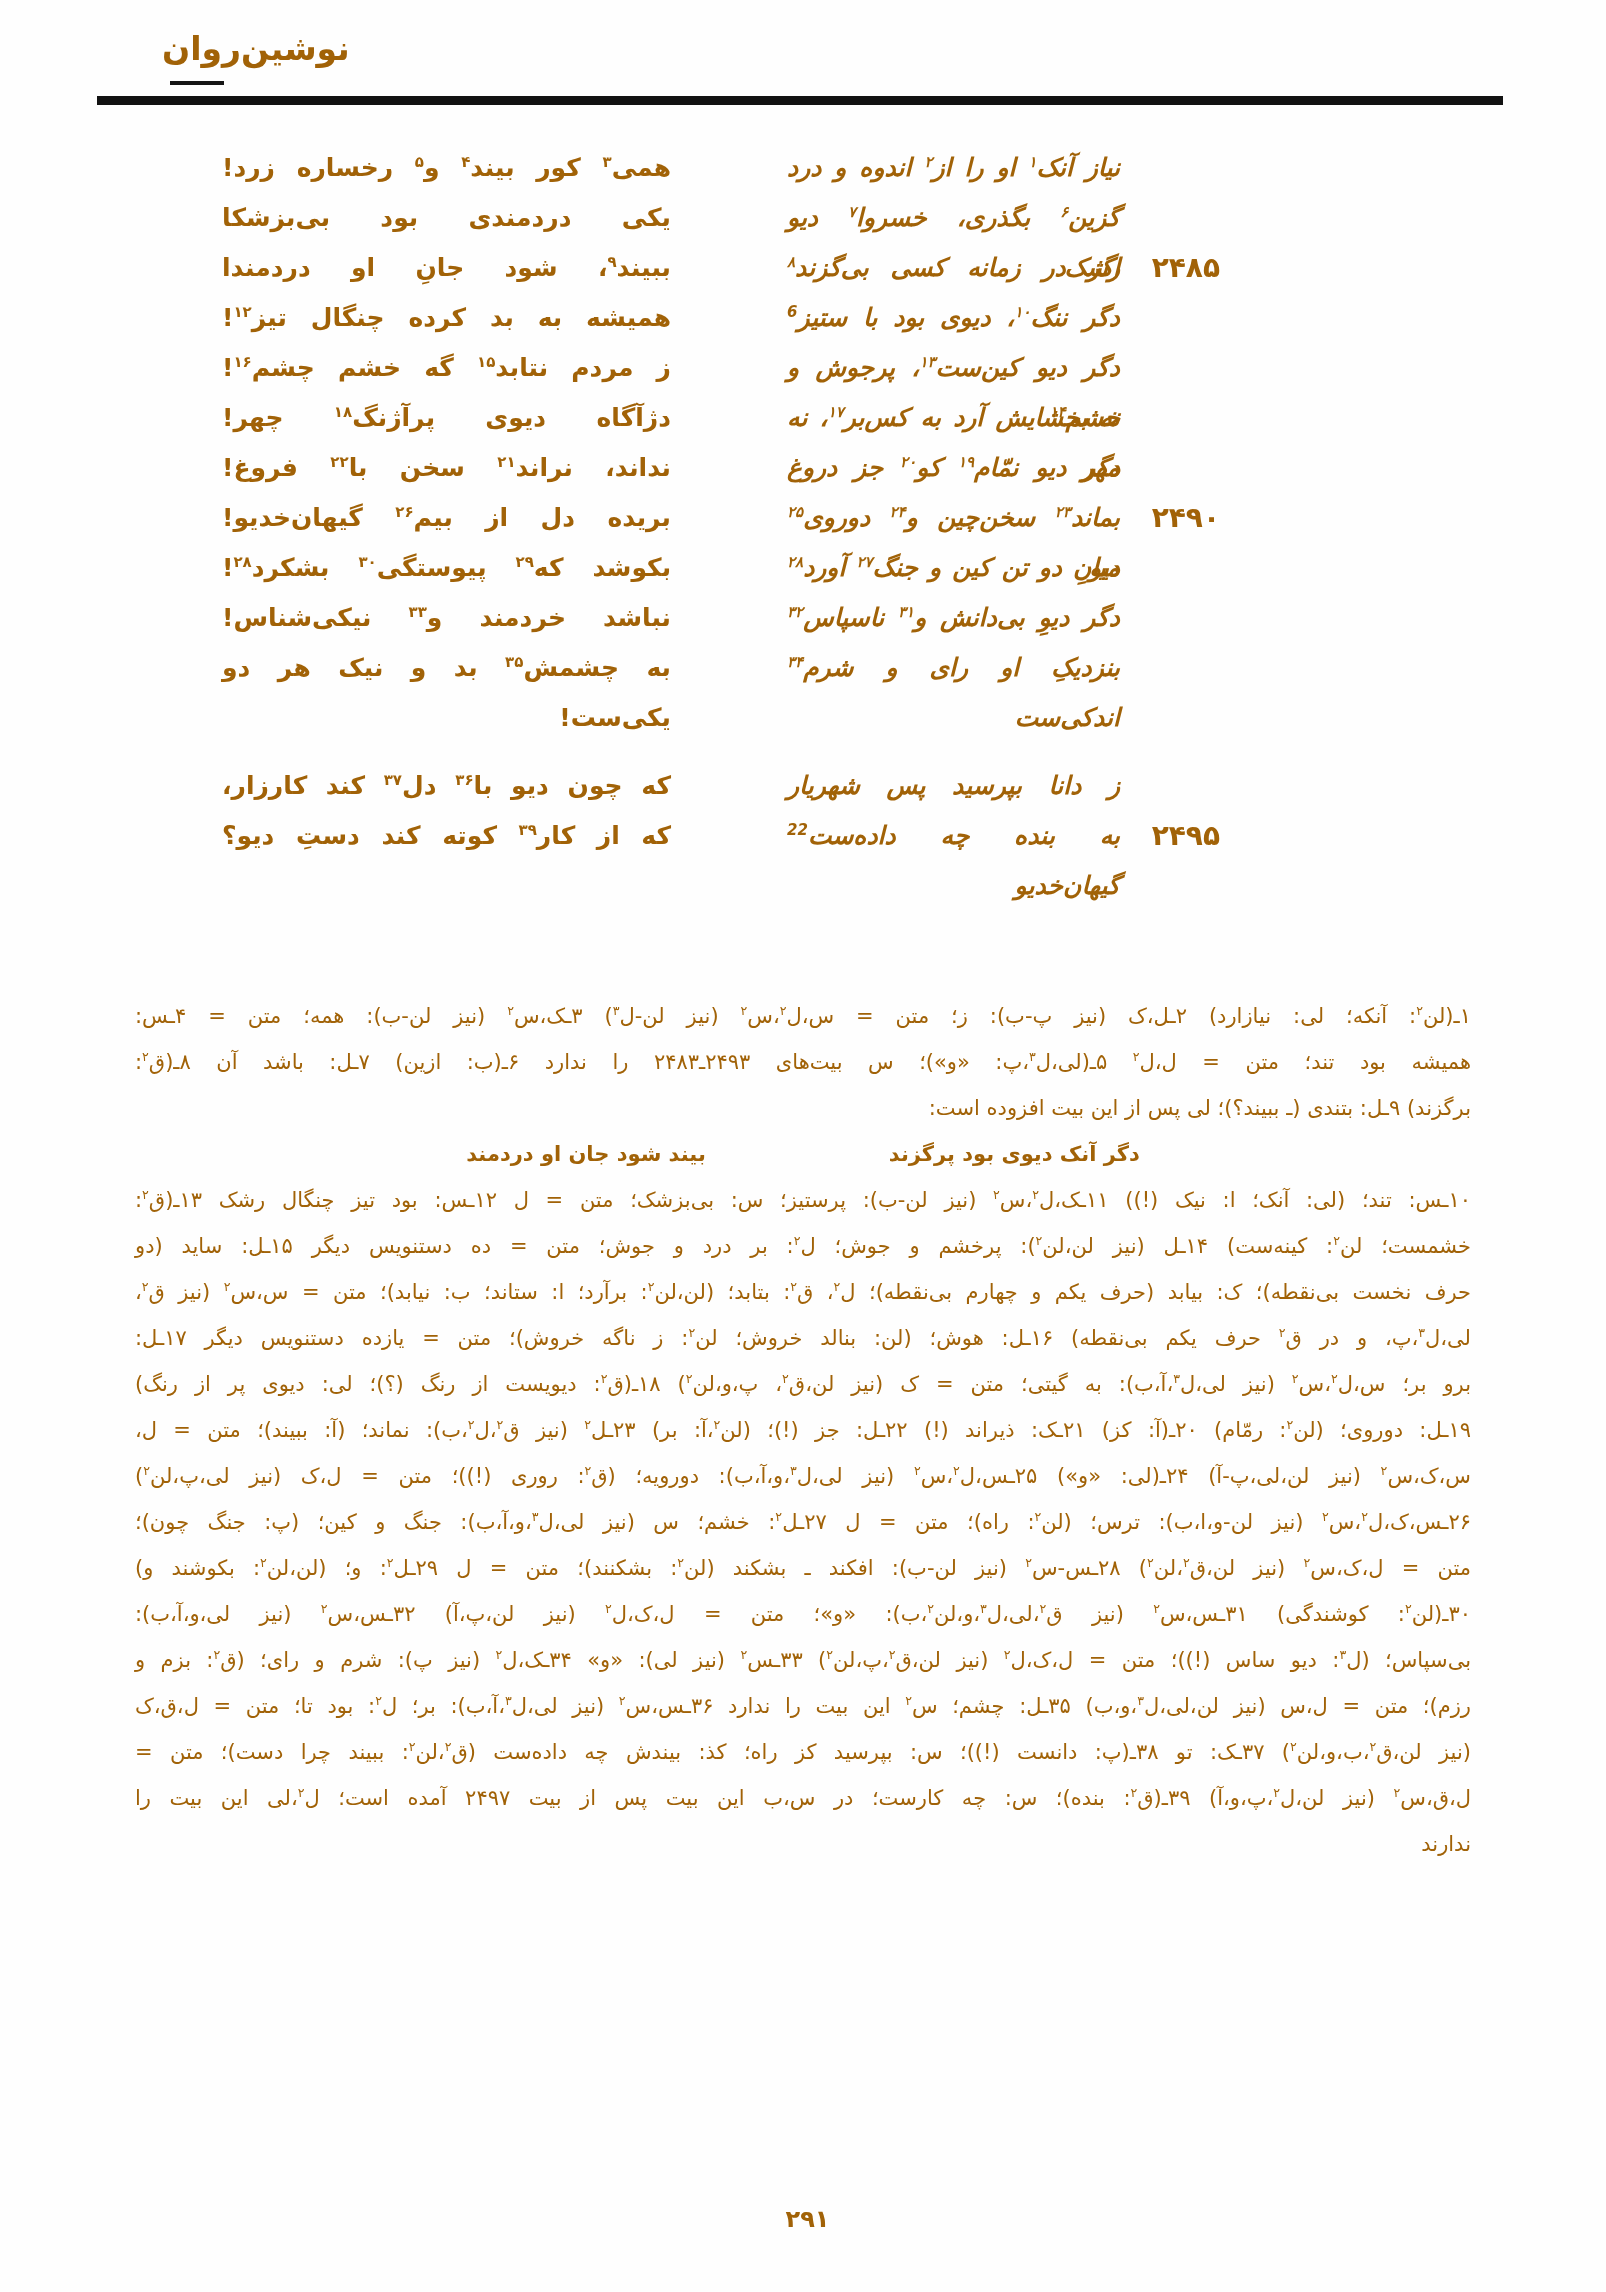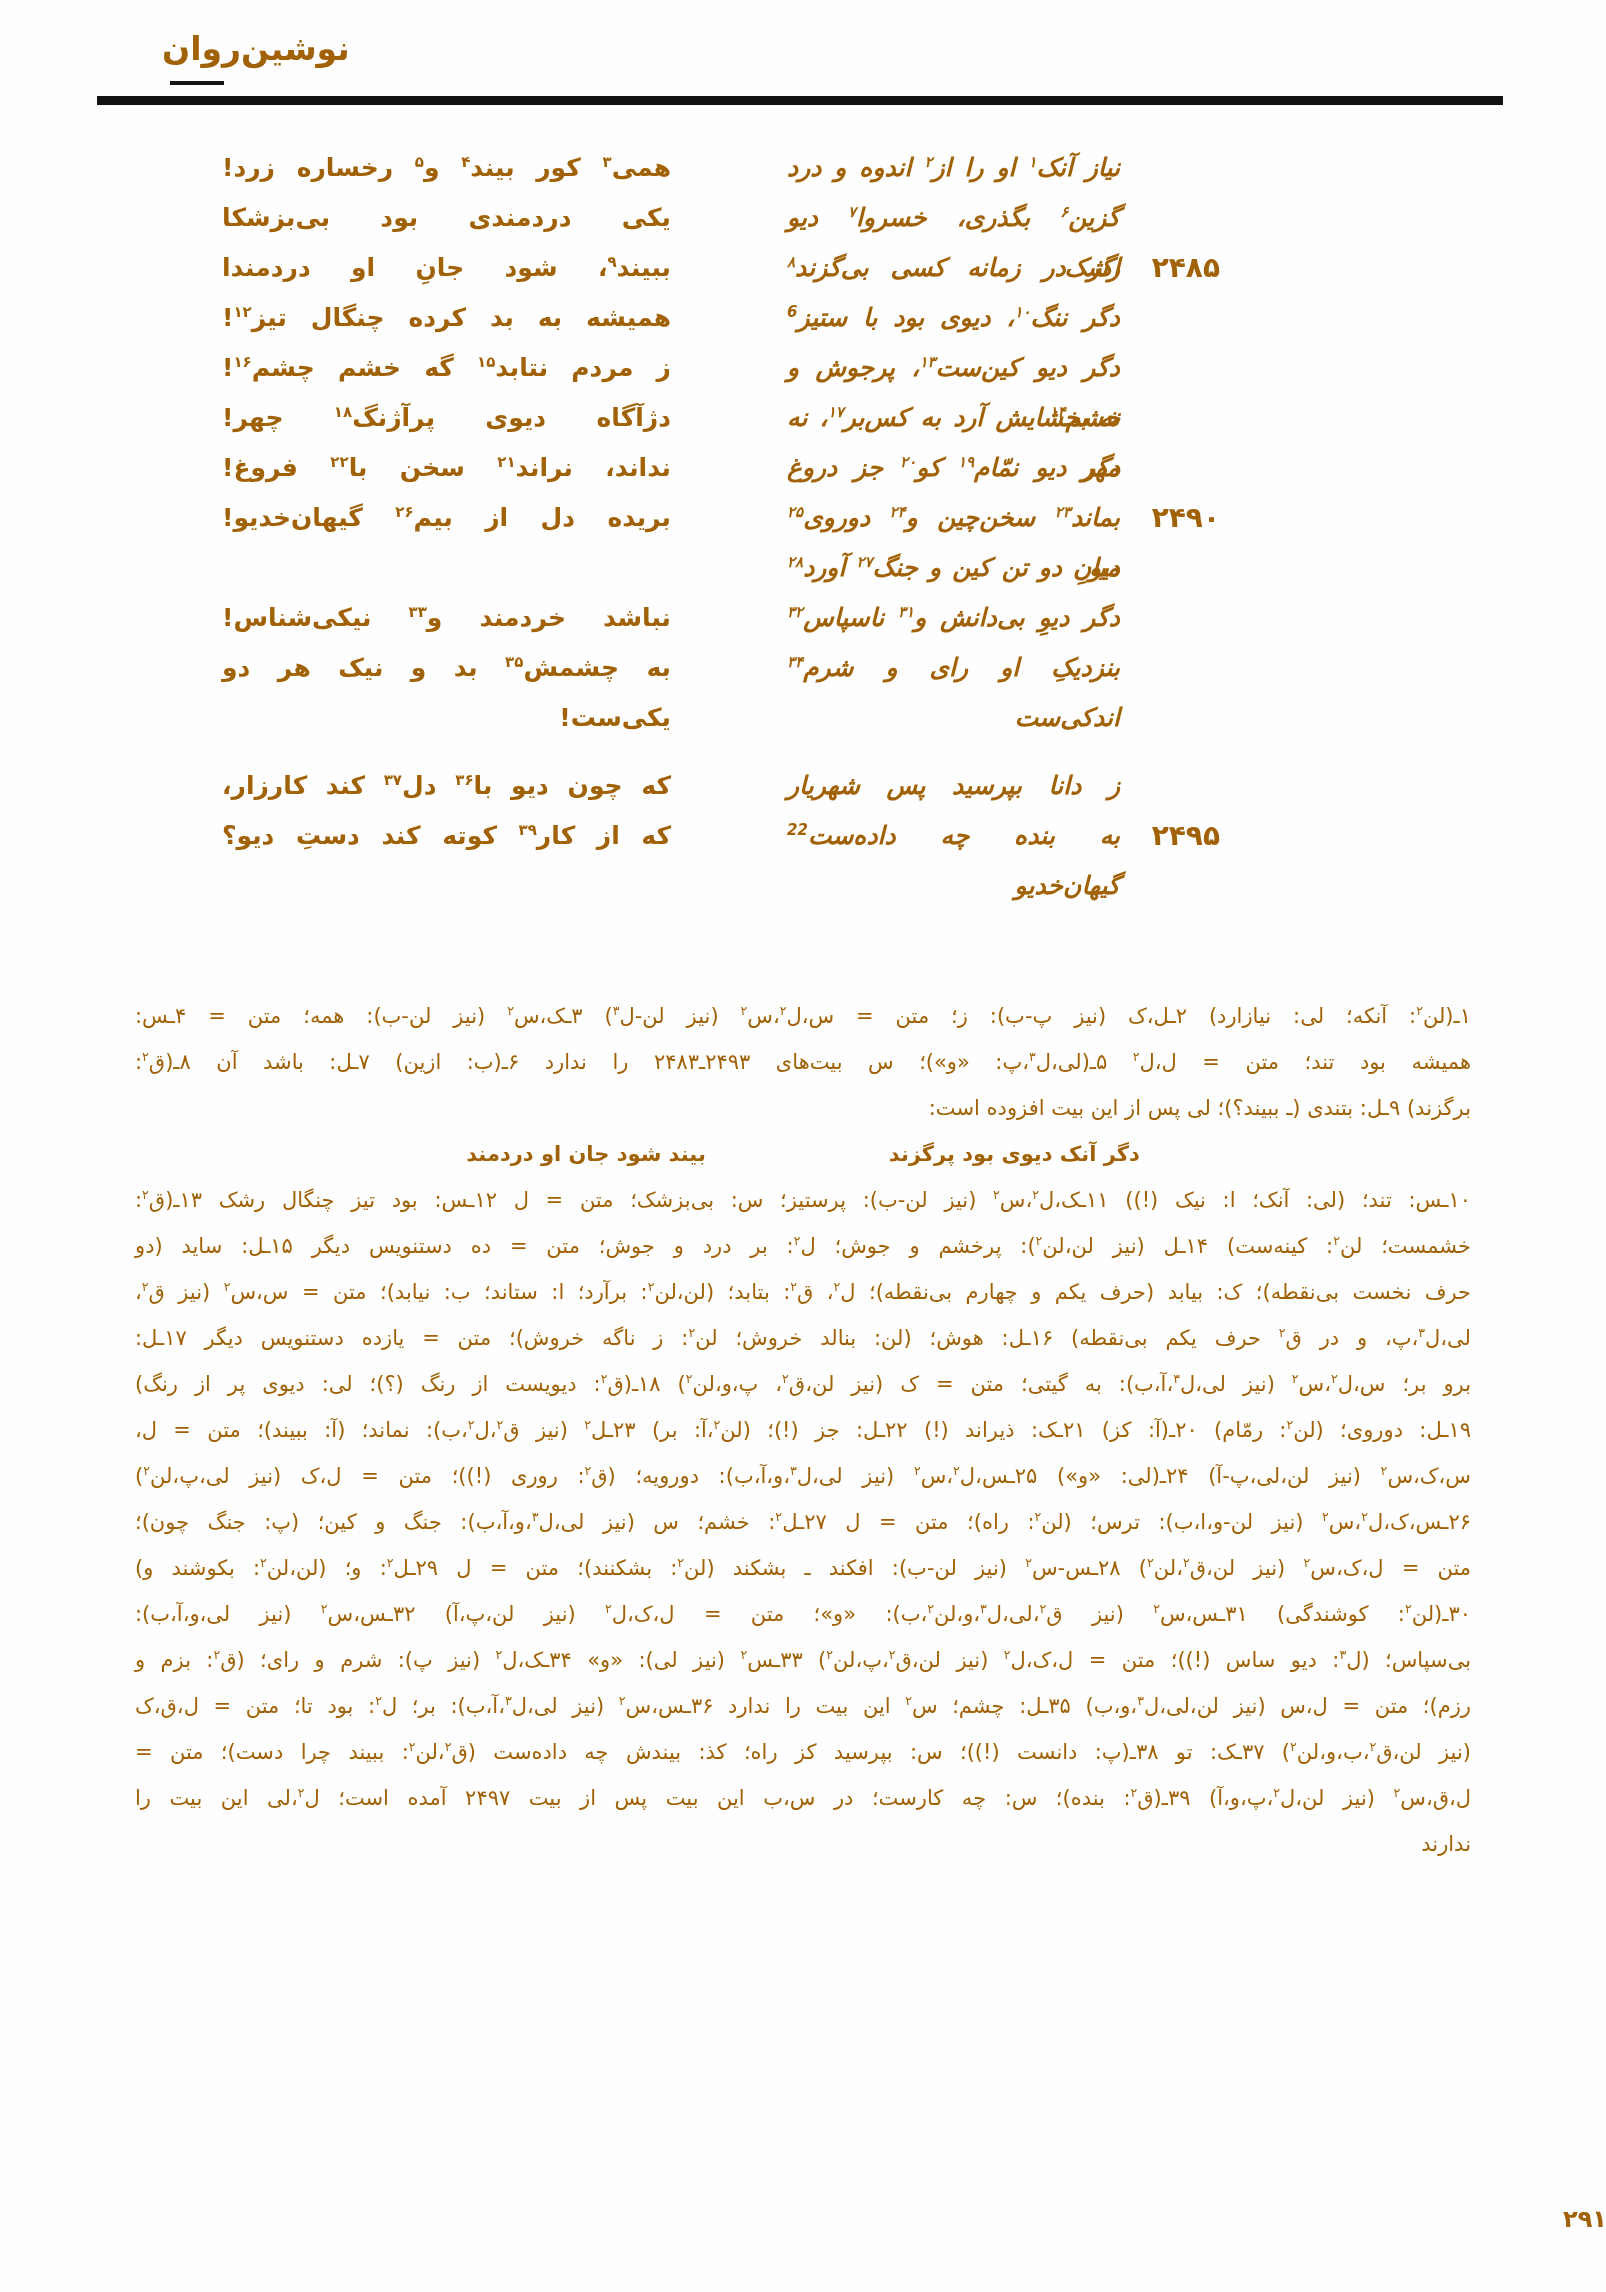--- a/index.html
+++ b/index.html
@@ -60,21 +60,21 @@
   }
   .app-line.short{text-align:right;text-align-last:right;}
   .app-verse{
     display:flex;justify-content:center;gap:183px;
     font-size:21px;font-weight:bold;line-height:46px;
   }
   .app-hemistich{white-space:nowrap;}
   
   .page-number{
     position:absolute;left:0;right:0;top:2205px;
-    text-align:right;font-size:24px;font-weight:bold;
+    text-align:center;font-size:24px;font-weight:bold;
     direction:rtl;
     padding-left:8px;
   }
 </style>
 </head>
 <body>
 
 <div class="page">
 
   <div class="header-title">نوشین‌روان</div>
@@ -112,20 +112,21 @@
           <div class="hemistich first">دگر دیو نمّام<sup>۱۹</sup> کو<sup>۲۰</sup> جز دروغ</div>
           <div class="hemistich second">نداند، نراند<sup>۲۱</sup> سخن با<sup>۲۲</sup> فروغ!</div>
         </div>
         <div class="verse-row">
           <span class="verse-num">۲۴۹۰</span>
           <div class="hemistich first">بماند<sup>۲۳</sup> سخن‌چین و<sup>۲۴</sup> دوروی<sup>۲۵</sup> دیو</div>
           <div class="hemistich second">بریده دل از بیم<sup>۲۶</sup> گیهان‌خدیو!</div>
         </div>
         <div class="verse-row">
           <div class="hemistich first">میانِ دو تن کین و جنگ<sup>۲۷</sup> آورد<sup>۲۸</sup></div>
+          <div class="hemistich second">بکوشد که<sup>۲۹</sup> پیوستگی<sup>۳۰</sup> بشکرد<sup>۲۸</sup>!</div>
         </div>
         <div class="verse-row">
           <div class="hemistich first">دگر دیوِ بی‌دانش و<sup>۳۱</sup> ناسپاس<sup>۳۲</sup></div>
           <div class="hemistich second">نباشد خردمند و<sup>۳۳</sup> نیکی‌شناس!</div>
         </div>
         <div class="verse-row">
           <div class="hemistich first">بنزدیکِ او رای و شرم<sup>۳۴</sup> اندکی‌ست</div>
           <div class="hemistich second">به چشمش<sup>۳۵</sup> بد و نیک هر دو یکی‌ست!</div>
         </div>
       </div>

